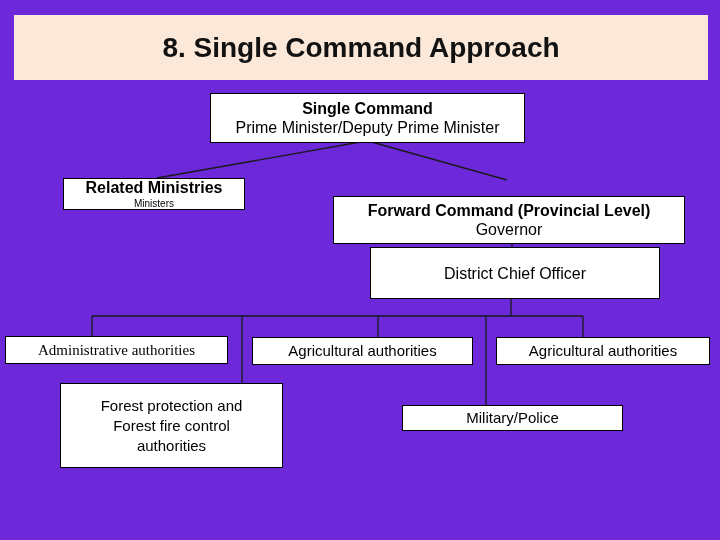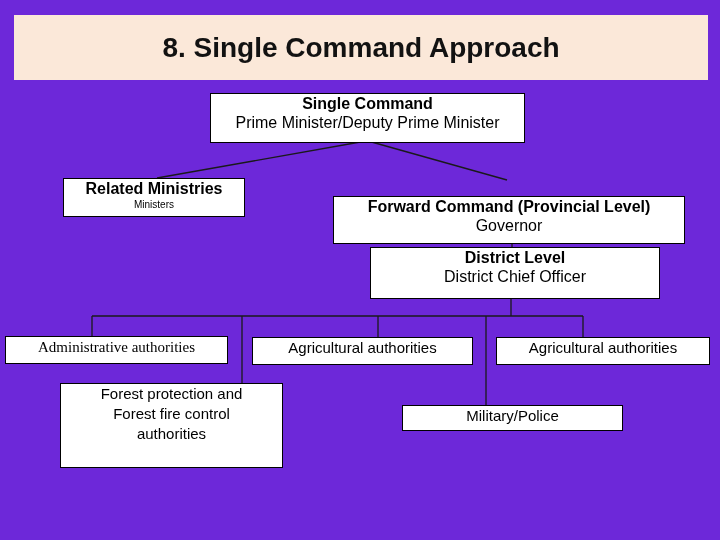--- a/index.html
+++ b/index.html
@@ -36,31 +36,31 @@
   }
   svg.connectors line { stroke: #1a1a1a; stroke-width: 1.3; }
   .node {
     position: absolute;
     box-sizing: border-box;
     background: #ffffff;
     border: 1.4px solid #000000;
     display: flex;
     flex-direction: column;
     align-items: center;
-    justify-content: flex-start;
+    justify-content: center;
     text-align: center;
     z-index: 2;
   }
   .t-bold  { font-size: 16px; line-height: 19px; font-weight: bold; white-space: nowrap; }
   .t-reg   { font-size: 16px; line-height: 19px; white-space: nowrap; }
   .t-small { font-size: 10px; line-height: 13px; white-space: nowrap; }
   .t-plain { font-size: 15px; line-height: 20px; white-space: nowrap; }
 
   .n-single   { left: 210px; top:  93px; width: 315px; height: 50px; }
-  .n-related  { left:  63px; top: 178px; width: 182px; height: 39px; }
+  .n-related  { left:  63px; top: 178px; width: 182px; height: 32px; }
   .n-forward  { left: 333px; top: 196px; width: 352px; height: 48px; }
   .n-district { left: 370px; top: 247px; width: 290px; height: 52px; }
   .n-admin    { left:   5px; top: 336px; width: 223px; height: 28px; font-family: Liberation Serif, serif; }
   .n-agri1    { left: 252px; top: 337px; width: 221px; height: 28px; }
   .n-agri2    { left: 496px; top: 337px; width: 214px; height: 28px; }
   .n-forest   { left:  60px; top: 383px; width: 223px; height: 85px; }
   .n-military { left: 402px; top: 405px; width: 221px; height: 26px; }
 </style>
 </head>
 <body>
@@ -93,21 +93,20 @@
     <div class="t-bold">Related Ministries</div>
     <div class="t-small">Ministers</div>
   </div>
 
   <div class="node n-forward">
     <div class="t-bold">Forward Command (Provincial Level)</div>
     <div class="t-reg">Governor</div>
   </div>
 
   <div class="node n-district">
-    <div class="t-bold">District Level</div>
     <div class="t-reg">District Chief Officer</div>
   </div>
 
   <div class="node n-admin">
     <div class="t-plain">Administrative authorities</div>
   </div>
 
   <div class="node n-agri1">
     <div class="t-plain">Agricultural authorities</div>
   </div>

